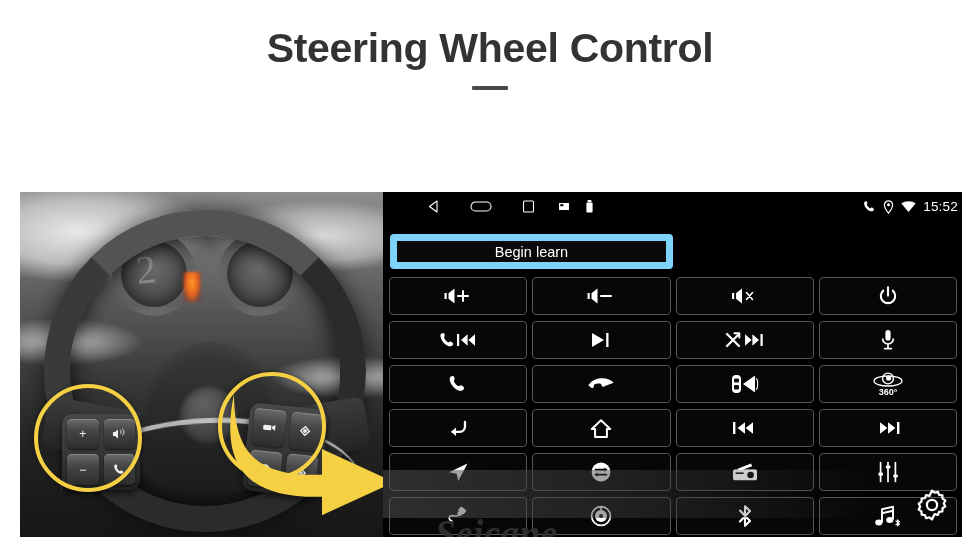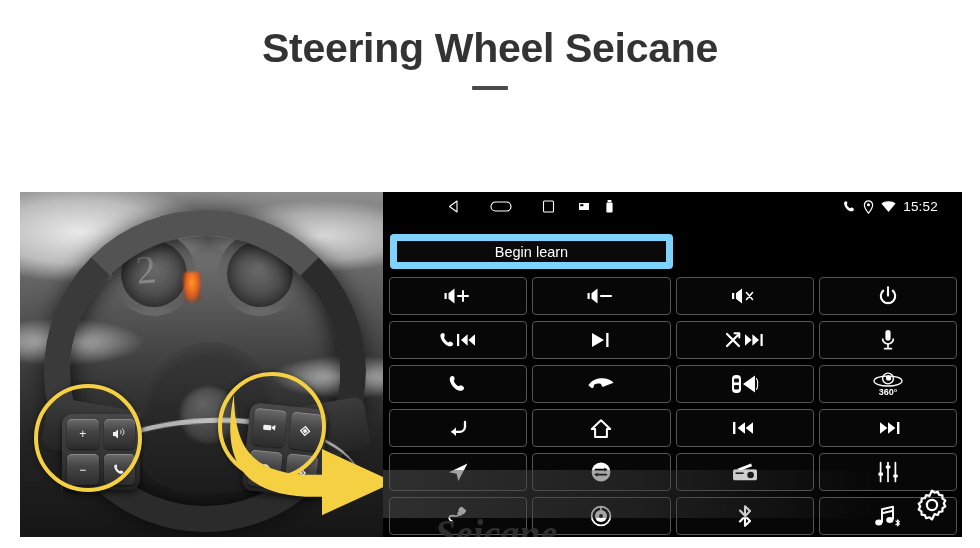--- a/index.html
+++ b/index.html
@@ -146,21 +146,21 @@
   .arrow-wrap { position:absolute; left: 206px; top: 198px; width: 174px; height: 142px; }
 
   
   .unit {
     position: relative; width: 579px; height: 345px;
     background:#000; overflow:hidden;
   }
   .statusbar {
     position:relative; height: 29px; width:100%;
     display:flex; align-items:center; background:#000;
-    padding: 0 24px;
+    padding: 0 4px;
   }
   .nav-group { display:flex; align-items:center; gap: 30px; margin-left: 40px; }
   .sys-group { display:flex; align-items:center; gap: 17px; margin-left: 24px; }
   .status-right {
     margin-left:auto; display:flex; align-items:center; gap: 7px;
   }
   .clock { color:#fff; font-size: 13.5px; letter-spacing: 0.2px; }
   .sb-ico { display:block; }
 
   .learn-btn {
@@ -199,21 +199,21 @@
     pointer-events:none;
   }
   .gear-btn { position:absolute; right: 12px; bottom: 10px; }
 </style>
 </head>
 <body>
 
 <div class="page">
 
   <div class="header">
-    <div class="title">Steering Wheel Seicane</div>
+    <div class="title">Steering Wheel Control</div>
     <div class="title-rule"></div>
   </div>
 
   <div class="body-split">
 
     <div class="photo">
       <div class="photo-bg"></div>
       <div class="gauge g1"></div>
       <div class="gauge g2"></div>
       <div class="gauge-needle">2</div>

